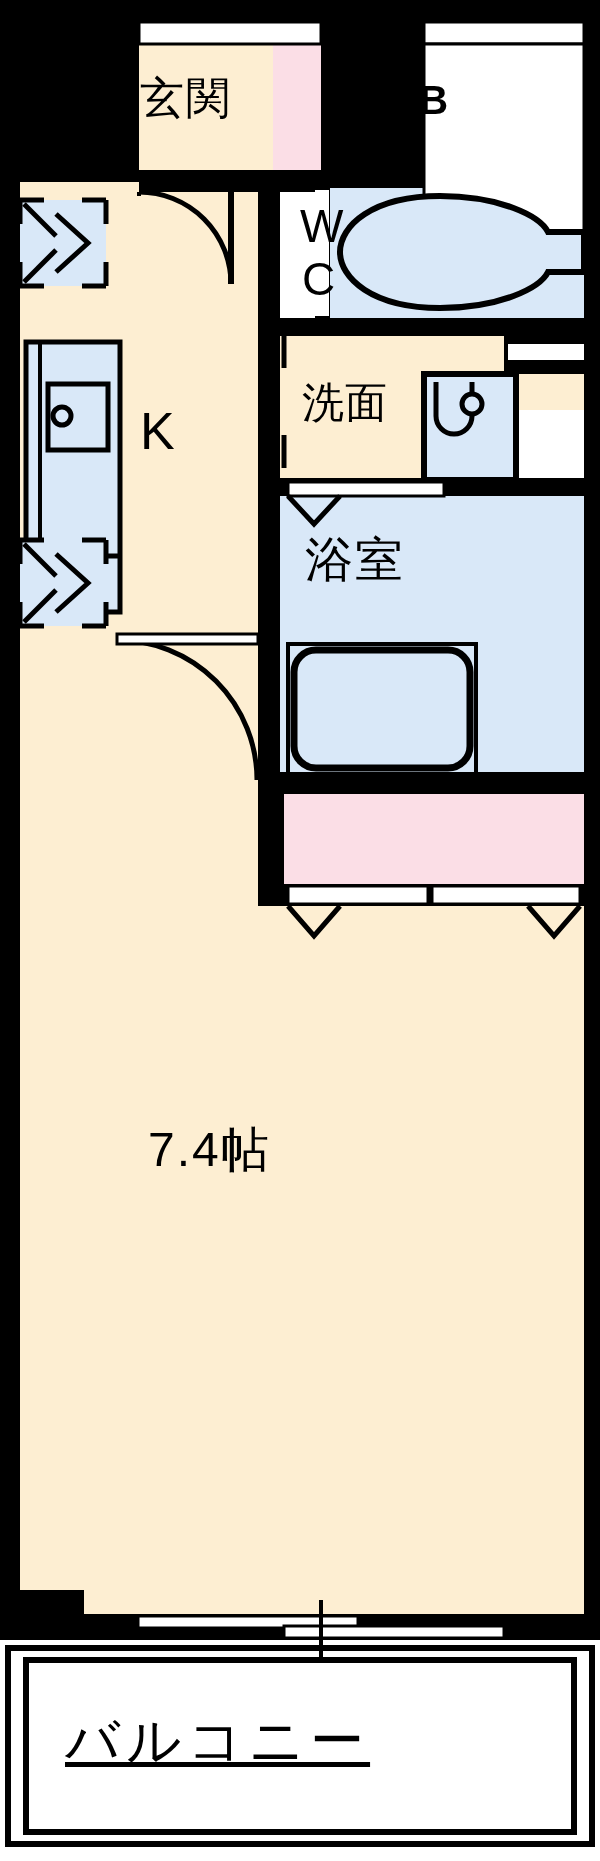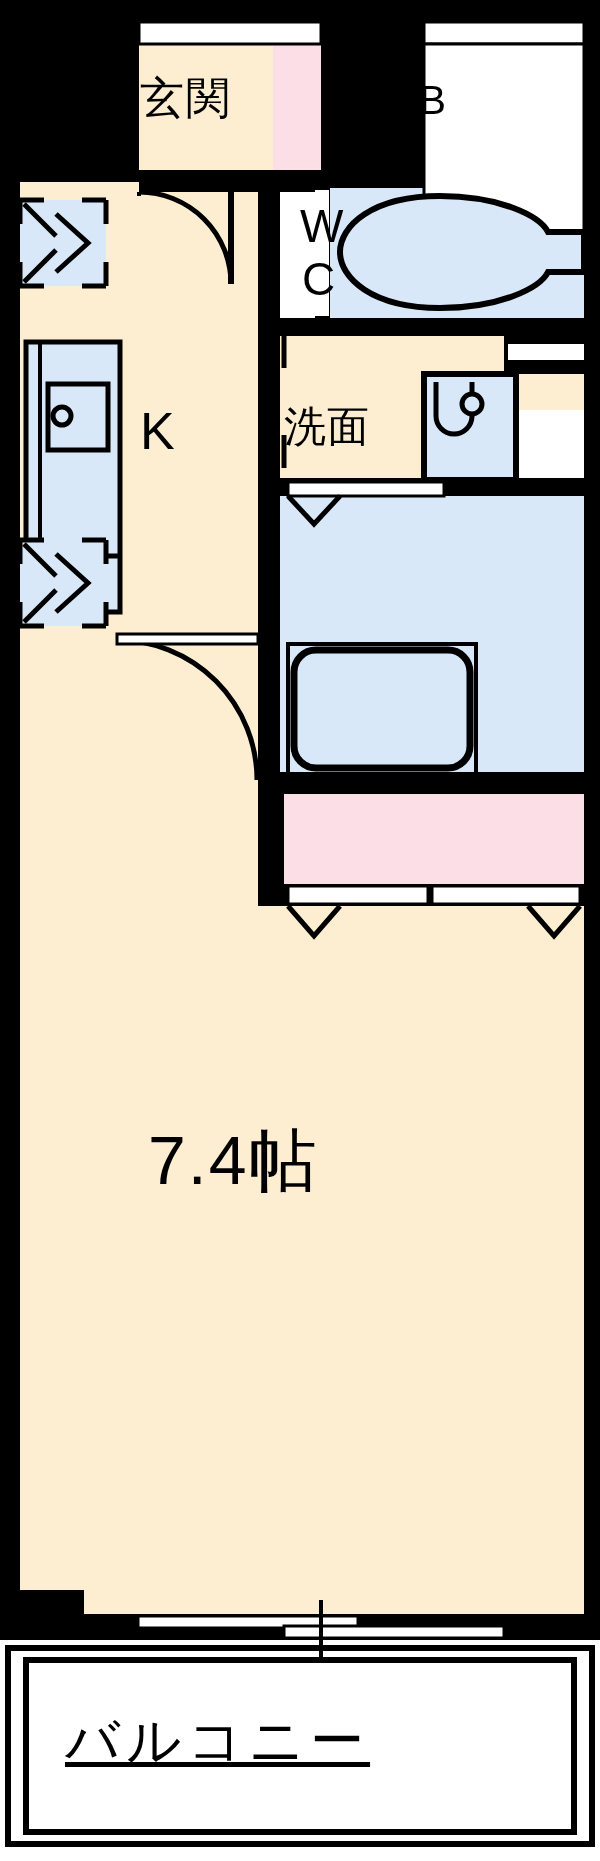--- a/index.html
+++ b/index.html
@@ -30,29 +30,29 @@
     position: absolute;
     color: #000000;
     font-family: "Liberation Sans", sans-serif;
     font-weight: 400;
     line-height: 1;
     white-space: nowrap;
     letter-spacing: 0.02em;
     pointer-events: none;
   }
   .lbl-genkan  { left: 140px; top:  76px;  font-size: 44px; letter-spacing: 2px; }
-  .lbl-mb      { left: 378px; top:  80px;  font-size: 40px; letter-spacing: 8px; }
+  .lbl-mb      { left: 378px; top:  80px;  font-size: 40px; letter-spacing: 8px; font-weight: bold; }
   .lbl-wc-w    { left: 300px; top: 203px;  font-size: 46px; }
   .lbl-wc-c    { left: 302px; top: 256px;  font-size: 46px; }
   .lbl-k       { left: 140px; top: 405px;  font-size: 52px; }
-  .lbl-senmen  { left: 284px; top: 382px;  font-size: 42px; letter-spacing: 1px; margin-top: 24px; }
+  .lbl-senmen  { left: 302px; top: 382px;  font-size: 42px; letter-spacing: 1px; }
   .lbl-yokushitsu { left: 305px; top: 536px; font-size: 48px; letter-spacing: 2px; }
   .lbl-cl      { left: 329px; top: 816px;  font-size: 46px; letter-spacing: 22px; }
   .lbl-yoshitsu{ left: 163px; top: 976px;  font-size: 66px; letter-spacing: 4px; }
-  .lbl-jo      { left: 148px; top: 1126px; font-size: 68px; letter-spacing: 2px; }
+  .lbl-jo      { left: 148px; top: 1126px; font-size: 48px; letter-spacing: 2px; }
   .lbl-balcony { left:  65px; top: 1713px; font-size: 54px; letter-spacing: 6px; text-decoration: underline; }
 </style>
 </head>
 <body>
 
 <div id="plan-root">
 
   <svg id="plan-svg" viewBox="0 0 600 1861" xmlns="http://www.w3.org/2000/svg">
 
     <g>
@@ -228,20 +228,21 @@
   <div class="room-label lbl-mb">MB</div>
 
   <div class="room-label lbl-wc-w">W</div>
 
   <div class="room-label lbl-wc-c">C</div>
 
   <div class="room-label lbl-k">K</div>
 
   <div class="room-label lbl-senmen">洗面</div>
 
+  <div class="room-label lbl-yokushitsu">浴室</div>
 
 
 
   <div class="room-label lbl-jo">7.4帖</div>
 
   <div class="room-label lbl-balcony">バルコニー</div>
 
 </div>
 
 </body></html>

